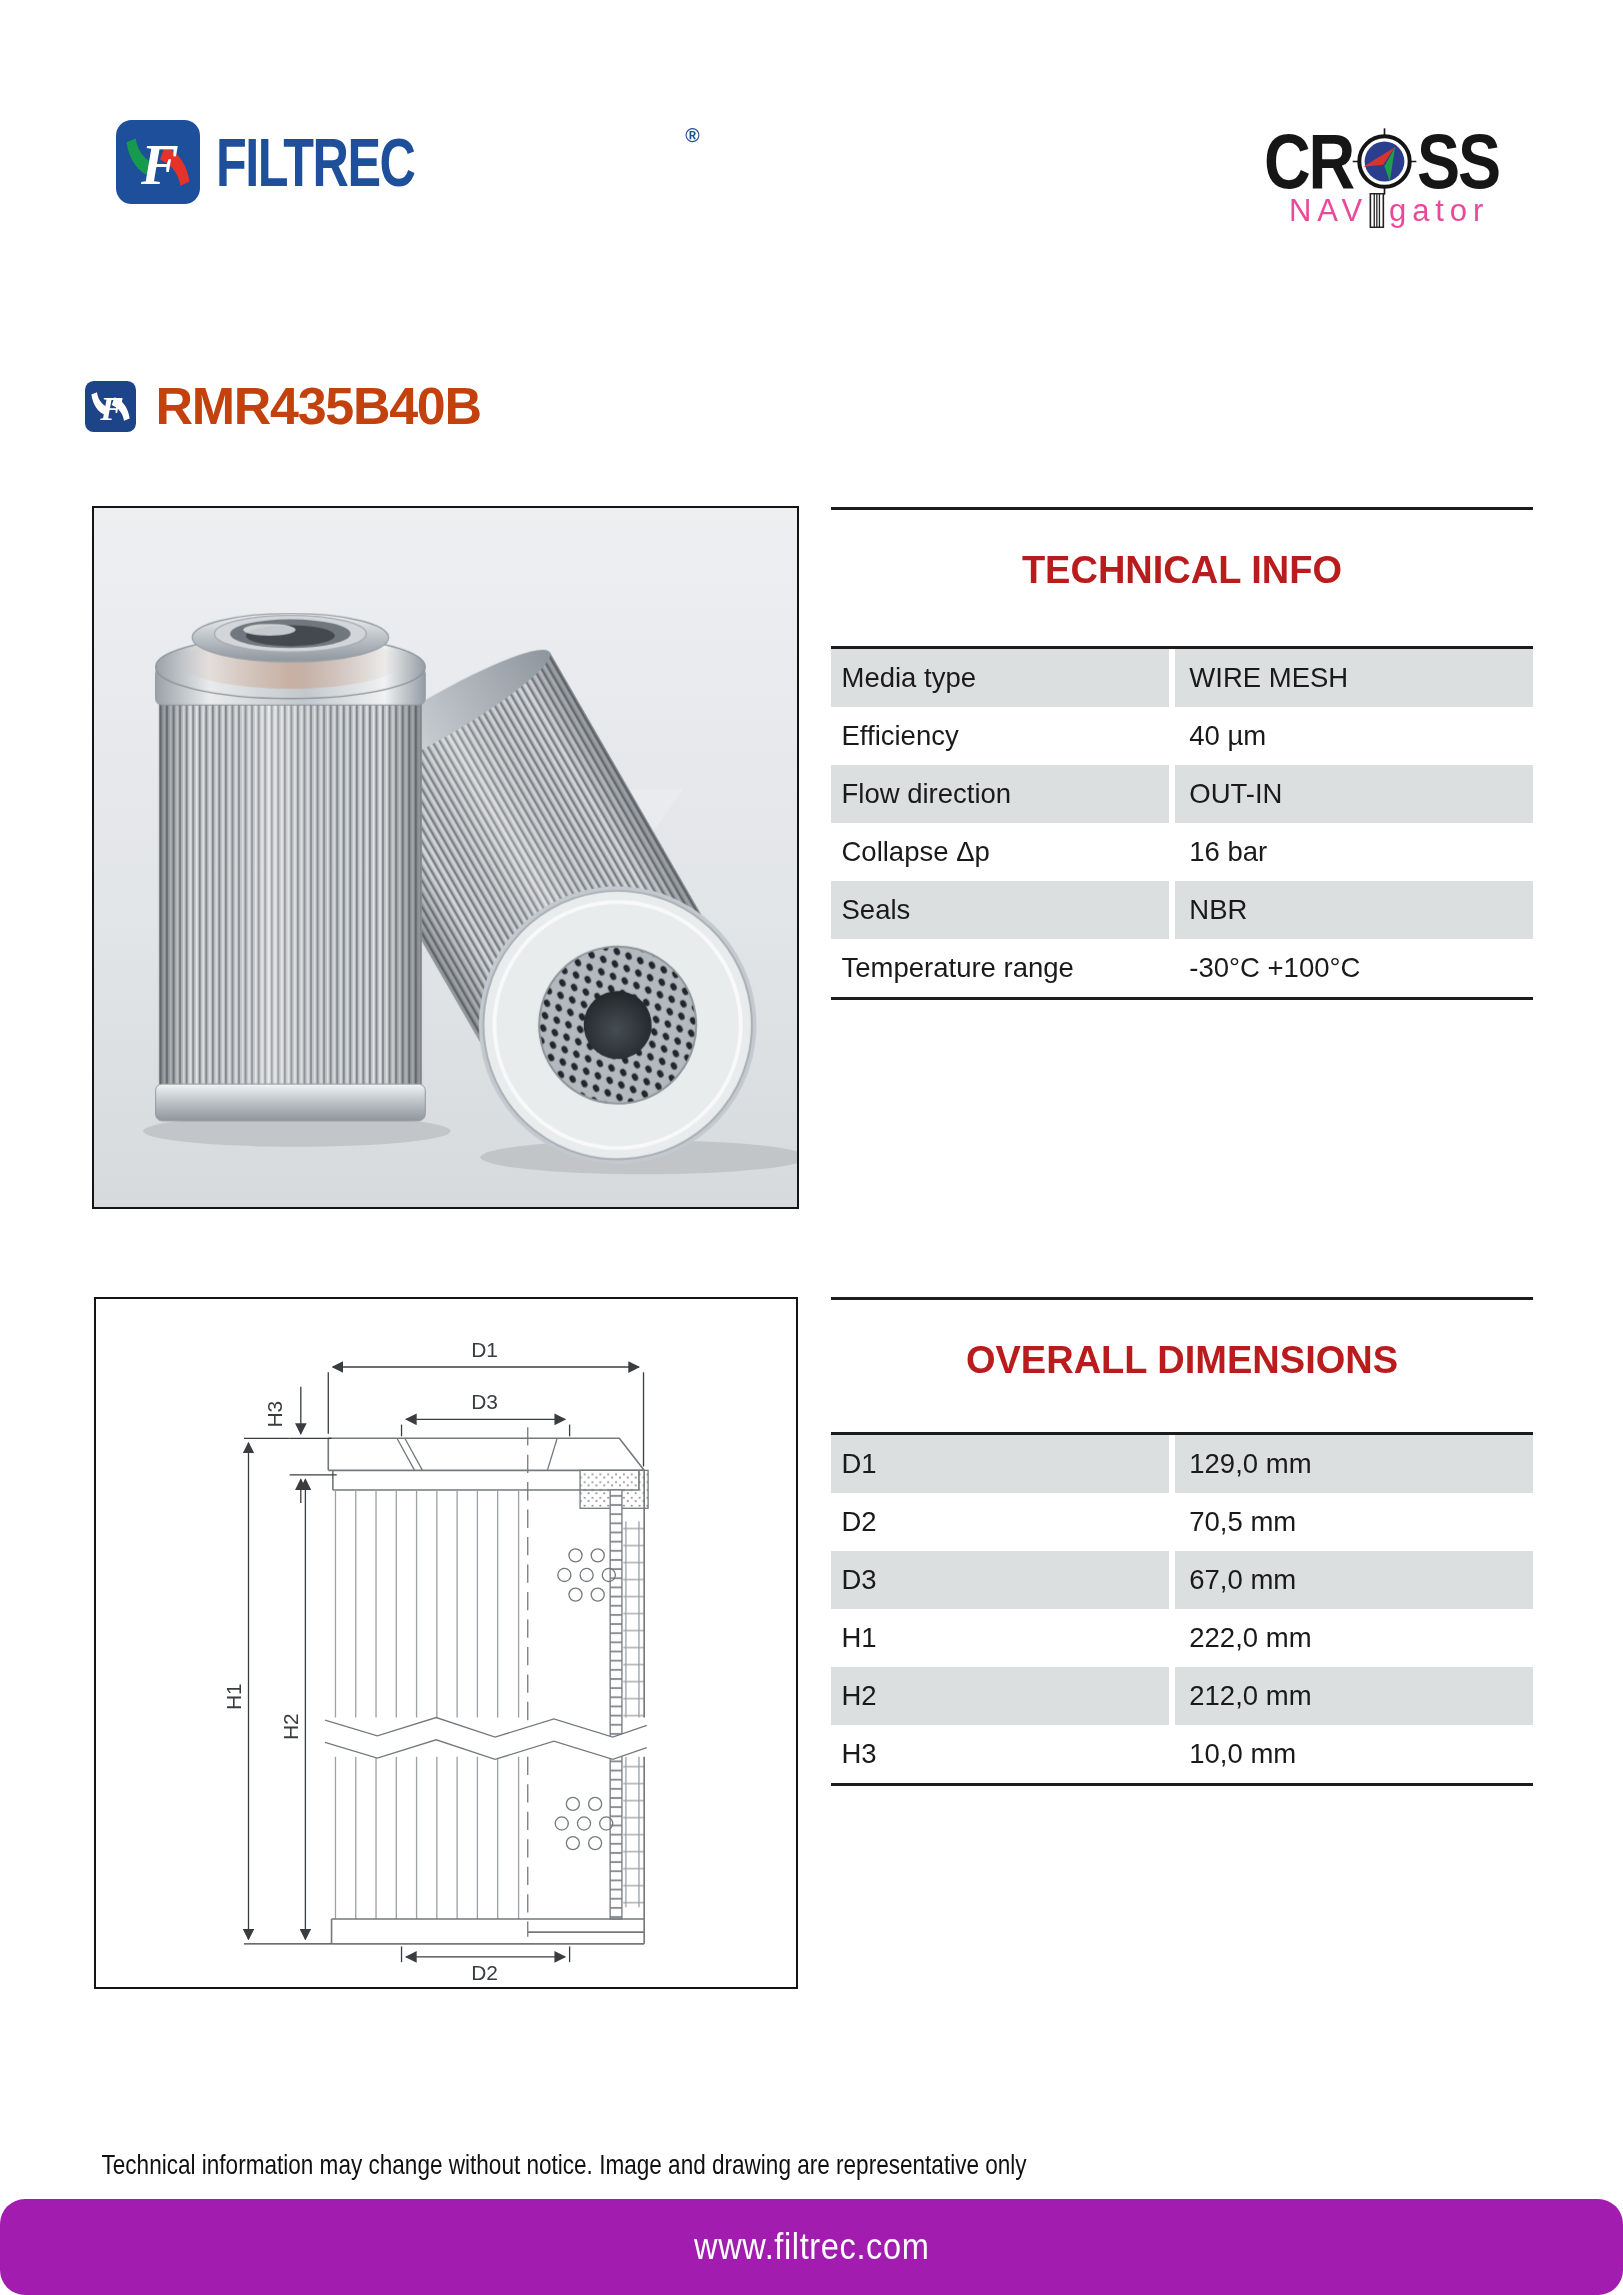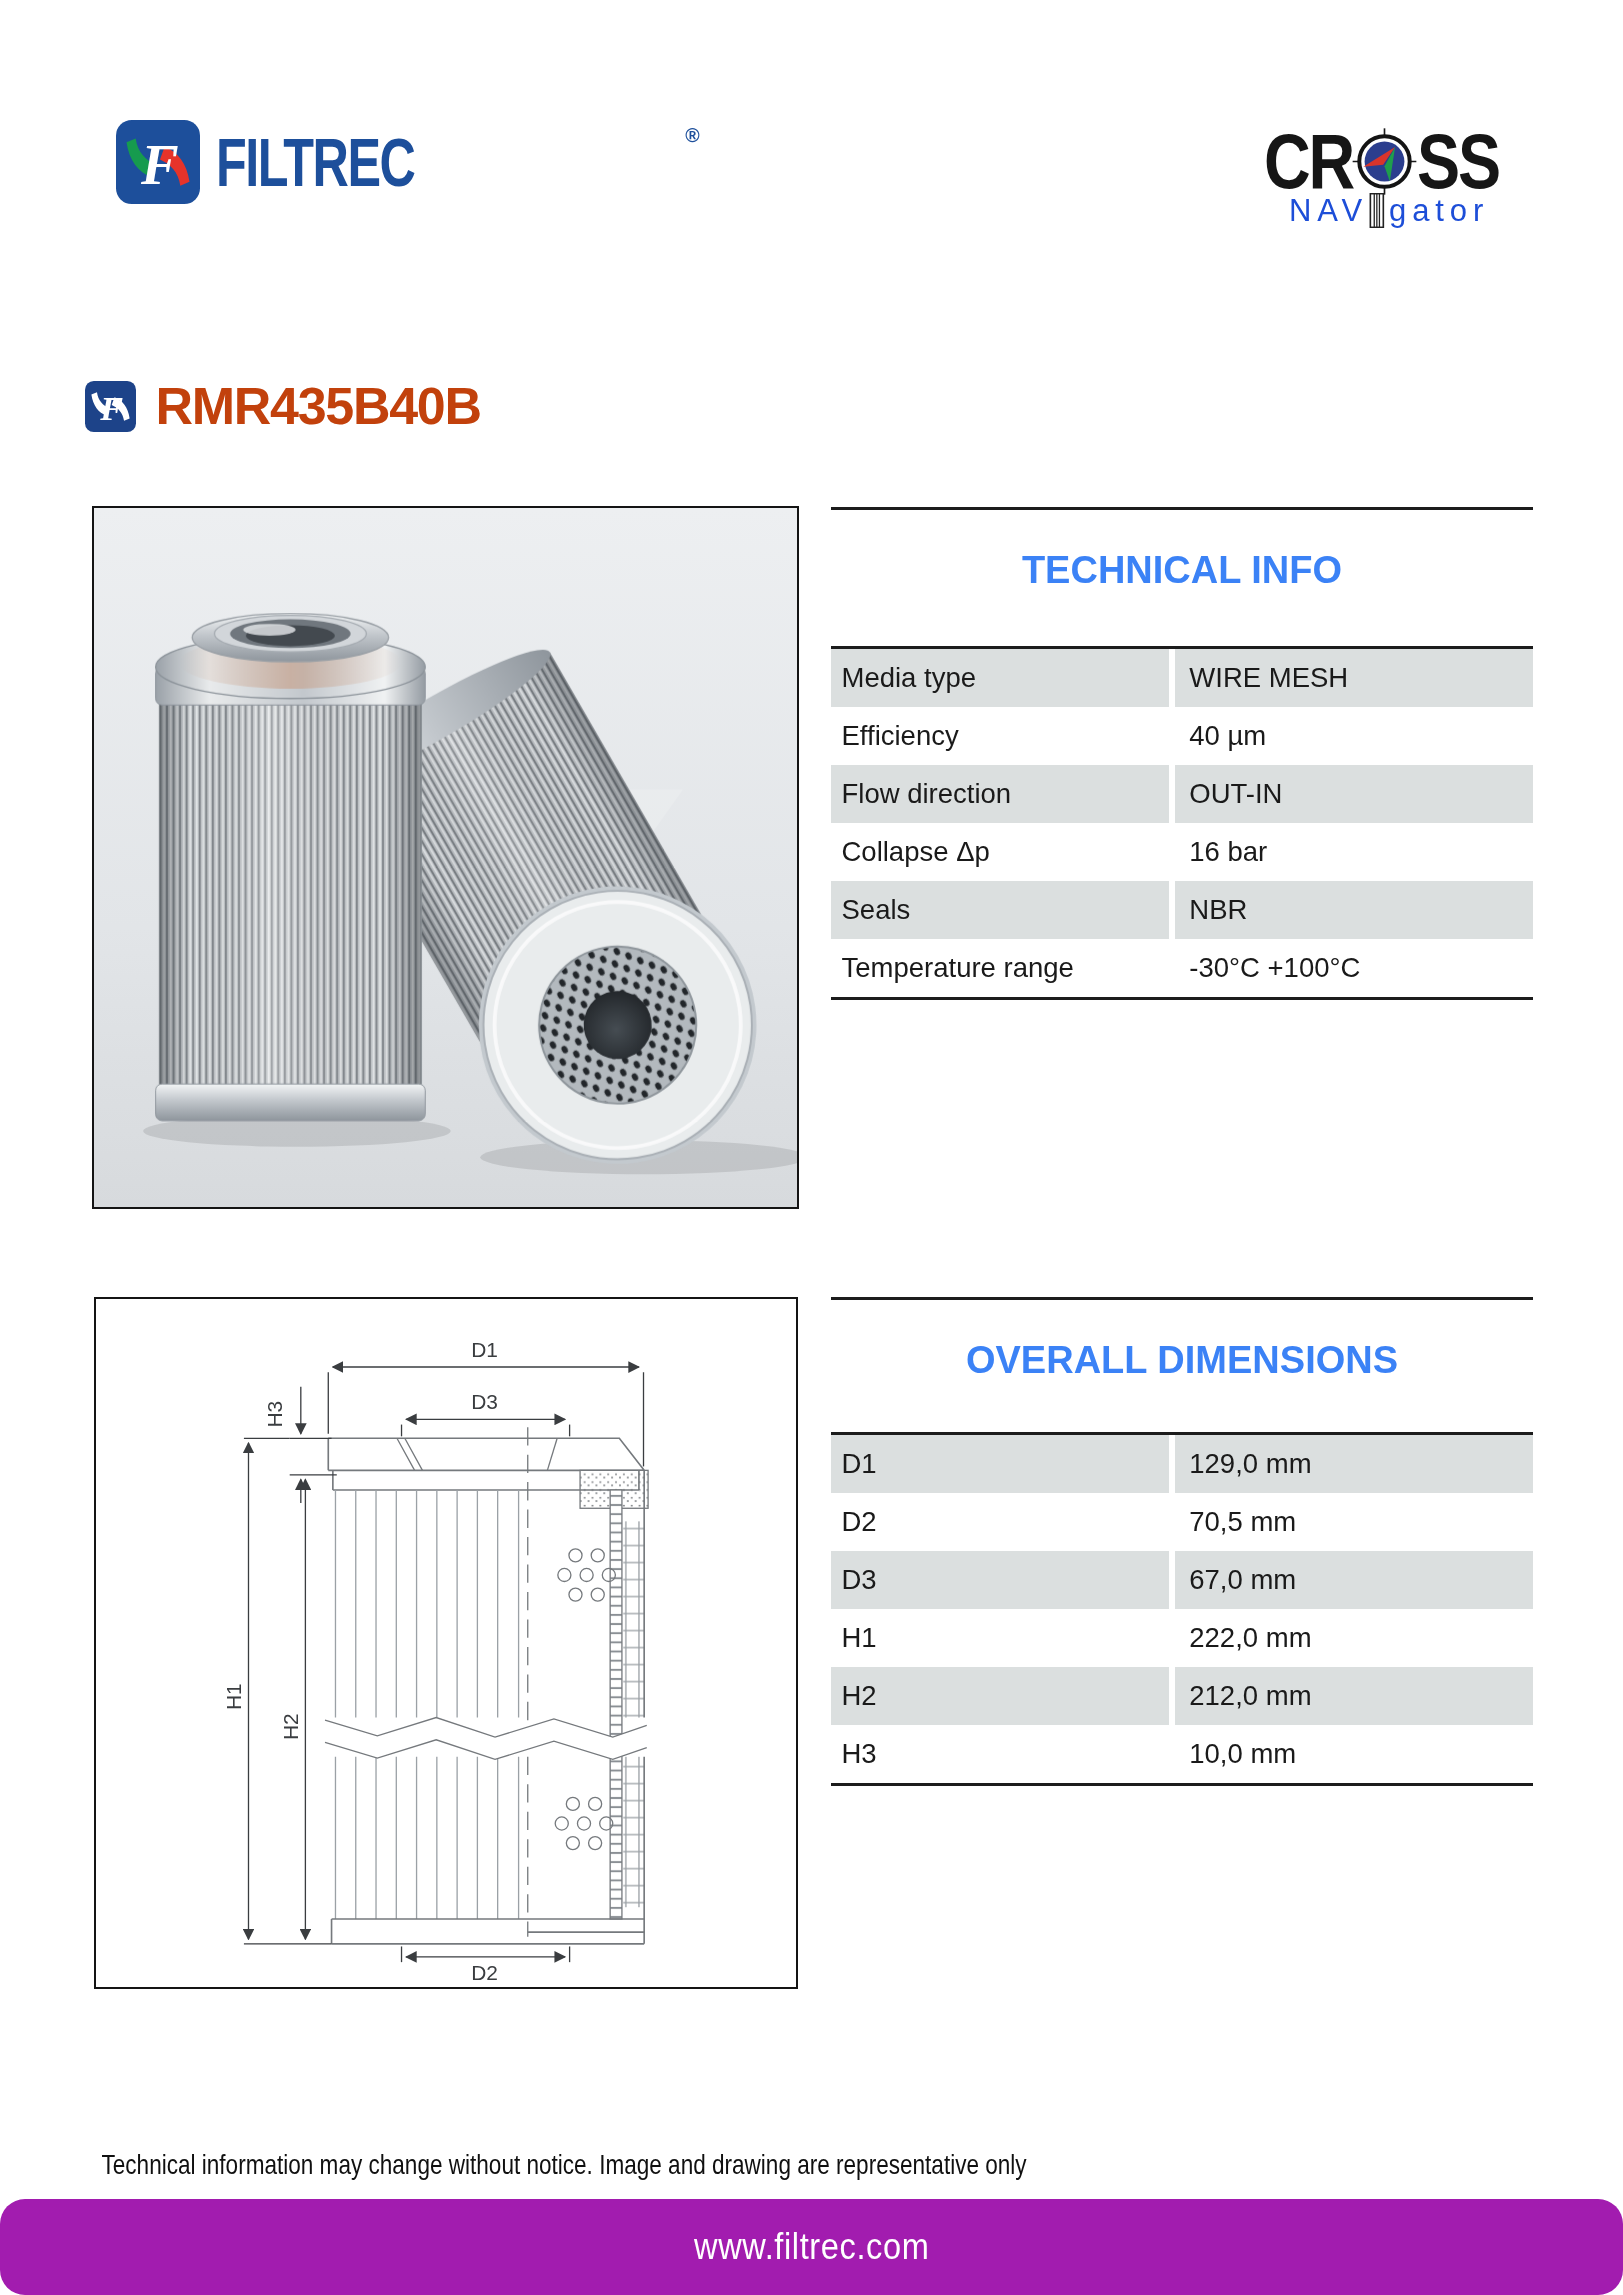--- a/index.html
+++ b/index.html
@@ -20,42 +20,42 @@
   .logo-cross{position:absolute; left:1247px; top:123px; width:262px;text-align:center;}
   .cross-row1{display:flex; align-items:center; height:76px;}
   .cross-txt{
     font-size:77px; font-weight:bold; color:#161616; letter-spacing:-2.6px;
     transform:scaleX(0.84); line-height:76px;
   }
   .cross-txt.left{transform-origin:right center;}
   .cross-txt.right{transform-origin:left center;}
   .compass{width:69px; height:69px; margin:0 -2.6px; flex:0 0 auto;}
   .cross-row2{display:flex; align-items:center; margin-top:-6.5px; padding-left:42px;
-    font-size:31px; color:#1d4ed8; letter-spacing:5.9px;}
+    font-size:31px; color:#ec4899; letter-spacing:5.9px;}
   .handle-icon{width:15.7px; height:35px; margin:0 3.9px 0 1.3px; flex:0 0 auto;}
 
   
   .title-row{position:absolute; left:85px; top:376px; display:flex; align-items:center;}
   .title-row .fmark{width:51px; height:51px; flex:0 0 auto;}
   .product-code{margin-left:19.6px; font-size:52px; font-weight:bold; color:#c2410c; letter-spacing:-1.3px;}
 
   
   .panel{position:absolute; border:2px solid #141414; box-sizing:border-box; background:#fff;}
   .panel-photo{left:92px; top:506px; width:707px; height:703px;}
   .panel-drawing{left:94px; top:1297px; width:704px; height:692px;}
   .panel svg{display:block; width:100%; height:100%;}
 
   
   .info-block{position:absolute; left:831px; width:702px;}
   .block-tech{top:507px; height:491px;}
   .block-dims{top:1297px; height:487px;}
   .top-rule{position:absolute; left:0; top:0; width:100%; height:3.3px; background:#1c1c1c;}
   .block-title{
     position:absolute; top:42px; left:0; width:100%; text-align:center;
-    font-size:38px; font-weight:bold; color:#3b82f6; letter-spacing:0;
+    font-size:38px; font-weight:bold; color:#b91c1c; letter-spacing:0;
   }
   .data-table{position:absolute; left:0; right:0;
     border-top:3.3px solid #1c1c1c; border-bottom:3.3px solid #1c1c1c;}
   .block-tech .data-table{top:139px;}
   .block-dims .data-table{top:135px;}
   .t-row{display:flex; height:58px;}
   .cell{display:flex; align-items:center; font-size:27.5px; color:#1a1a1a; background:#ffffff;}
   .cell-label{width:338px; padding-left:10.5px; box-sizing:border-box;}
   .cell-value{flex:1; margin-left:5.9px; padding-left:14.4px;}
   .data-table .t-row:nth-of-type(odd) .cell{background:#dbdfdf;}

